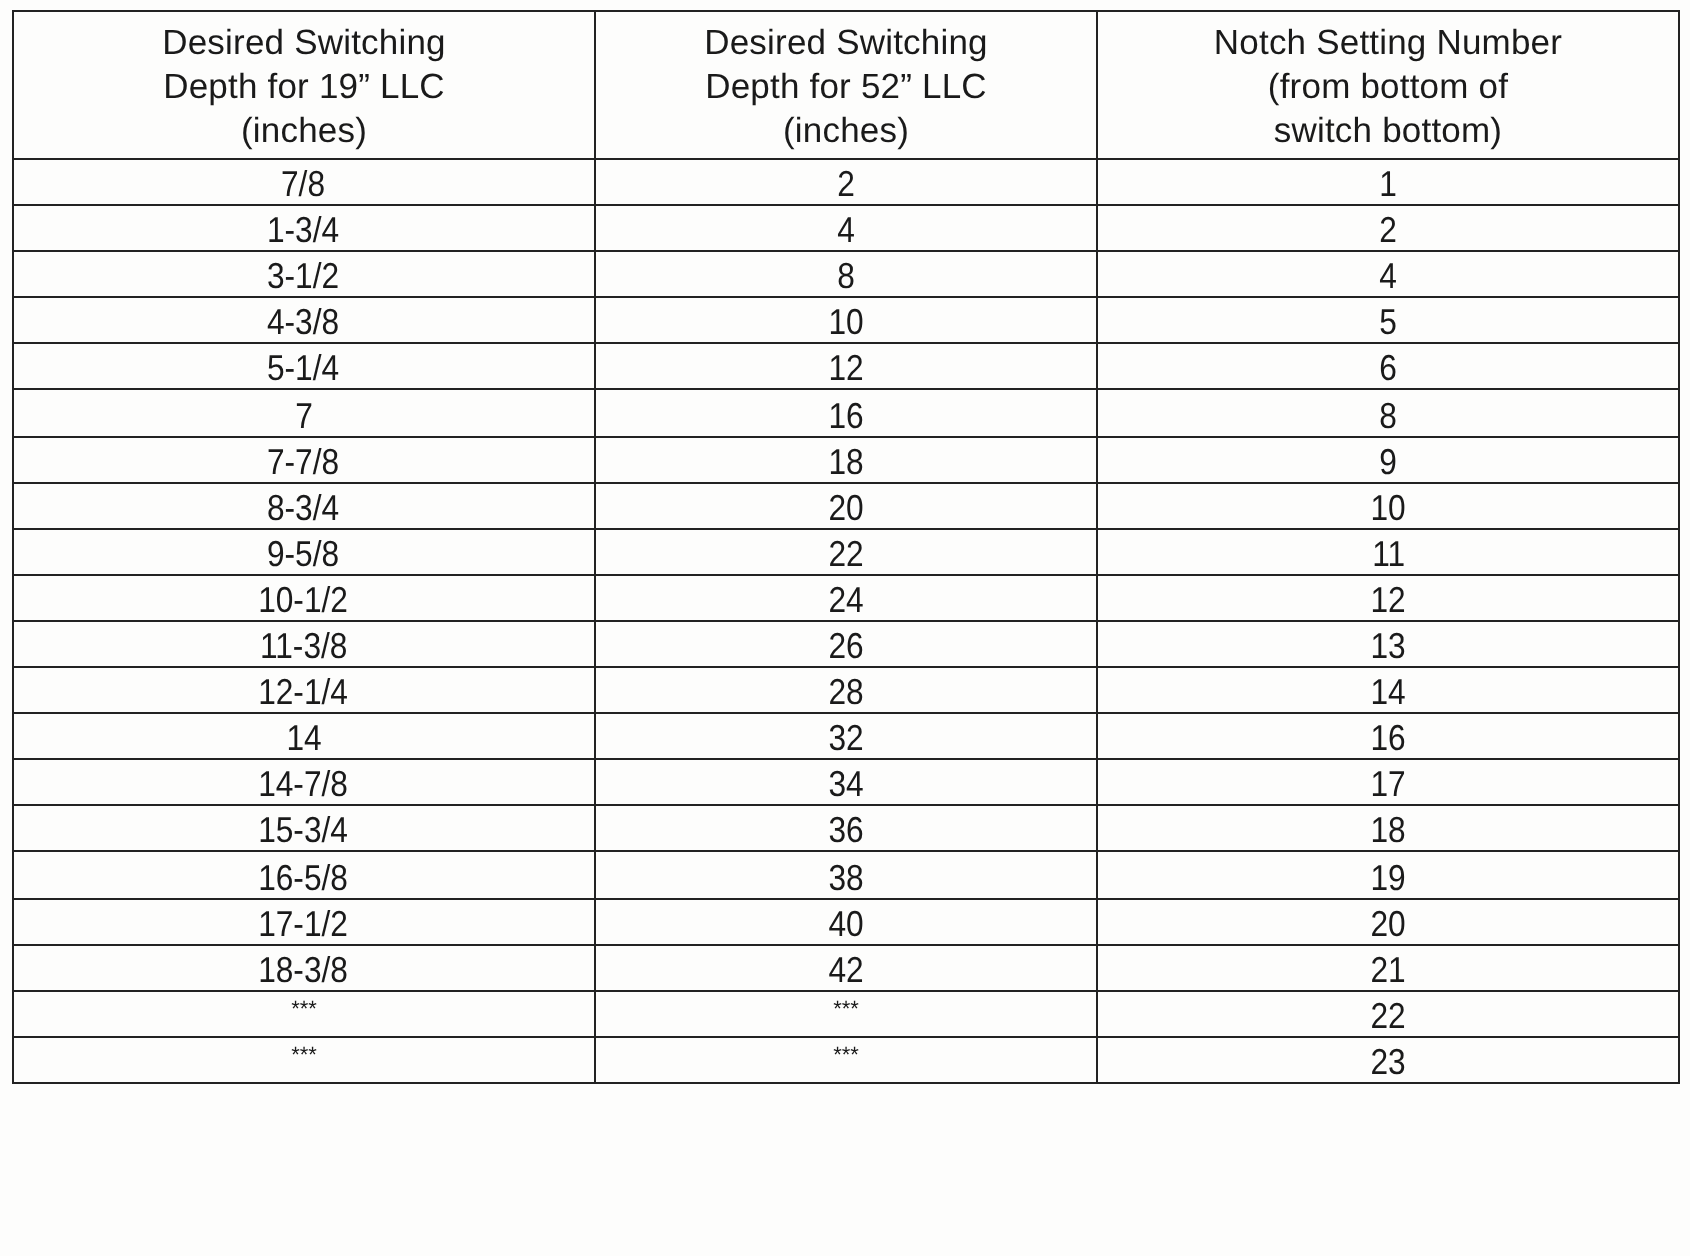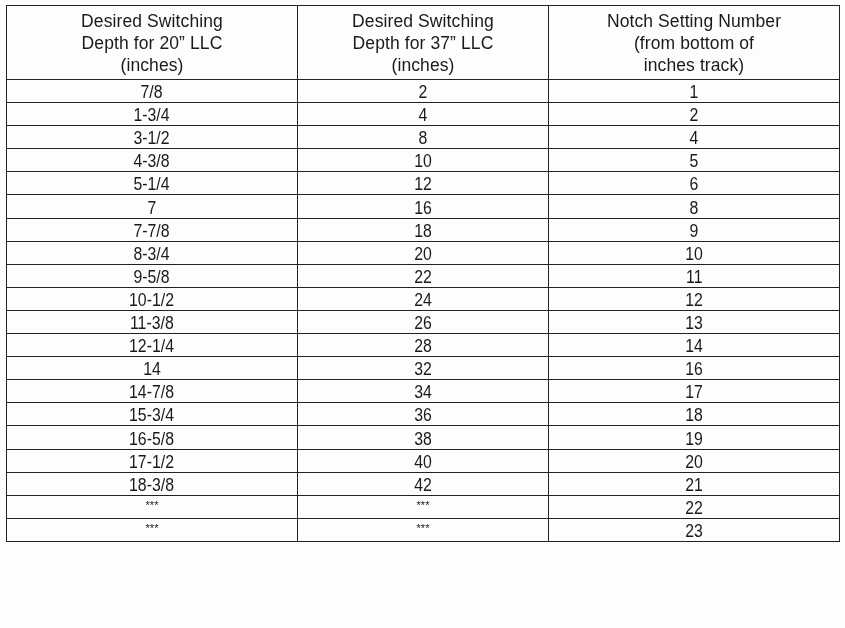--- a/index.html
+++ b/index.html
@@ -73,32 +73,32 @@
   <table class="notch-table">
     <colgroup>
       <col class="c1">
         <col class="c2">
         <col class="c3">
     </colgroup>
     <thead>
       <tr>
         <th>
           <span class="hline">Desired  Switching</span>
-          <span class="hline">Depth for 20” LLC</span>
+          <span class="hline">Depth for 19” LLC</span>
           <span class="hline">(inches)</span>
         </th>
         <th>
           <span class="hline">Desired  Switching</span>
-          <span class="hline">Depth for 37” LLC</span>
+          <span class="hline">Depth for 52” LLC</span>
           <span class="hline">(inches)</span>
         </th>
         <th>
           <span class="hline">Notch Setting Number</span>
           <span class="hline">(from bottom of</span>
-          <span class="hline">inches track)</span>
+          <span class="hline">switch bottom)</span>
         </th>
       </tr>
     </thead>
     <tbody id="tbody">
         <tr>
           <td><span>7/8</span></td>
           <td><span>2</span></td>
           <td><span>1</span></td>
         </tr>
         <tr>

